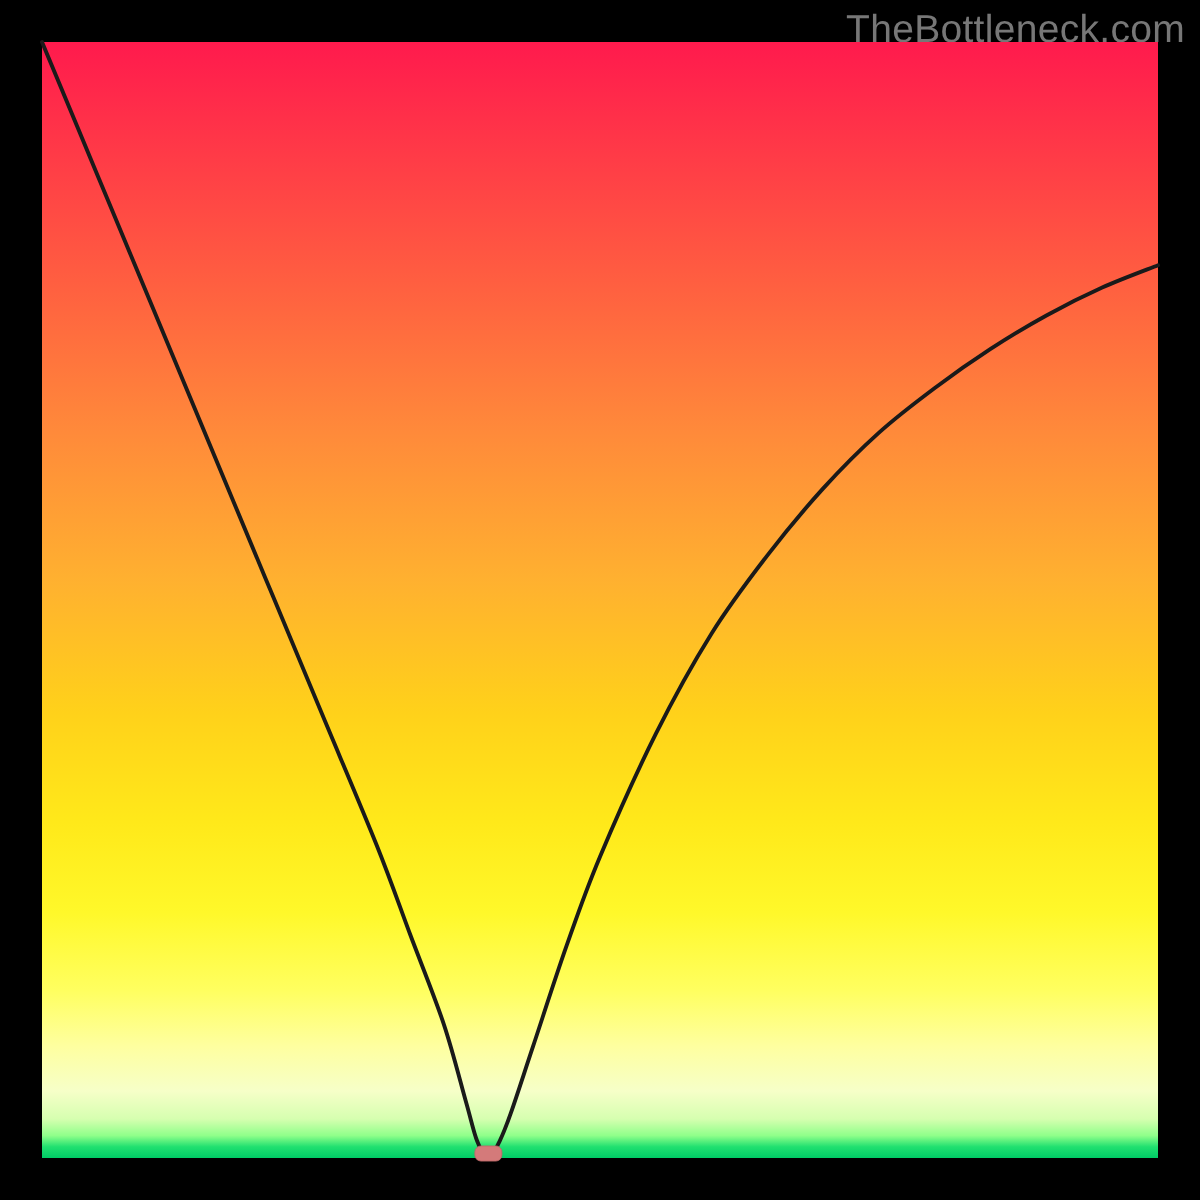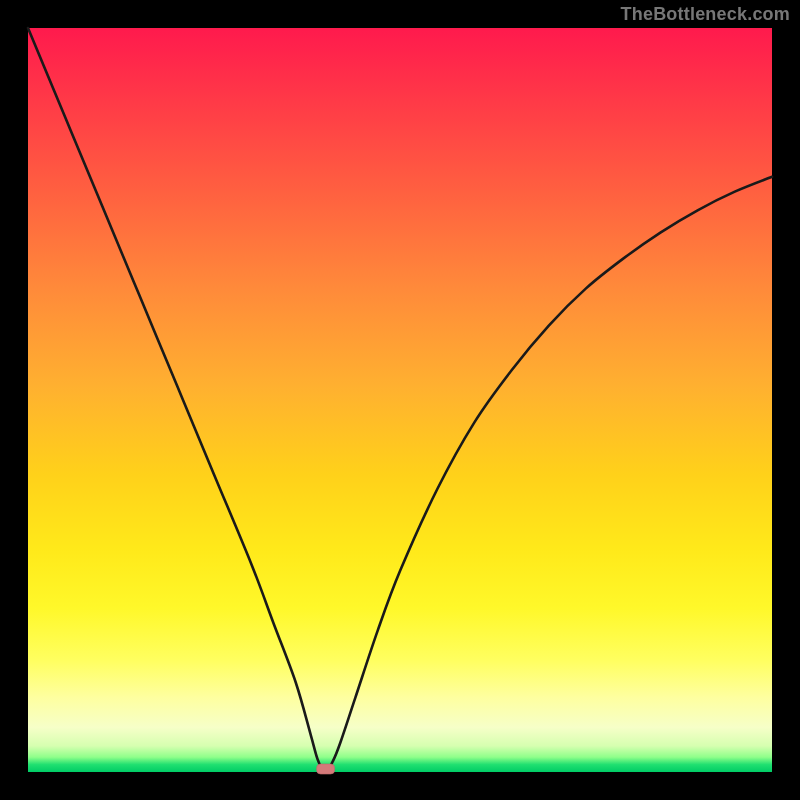--- a/index.html
+++ b/index.html
@@ -43,22 +43,22 @@
       #8fff8a 98%,
       #20e070 99%,
       #00cc66 100%
     );
   }
   .watermark {
     position: absolute;
     top: 4px;
     right: 10px;
     color: #777;
-    font-size: 18px;
-    font-weight: 700;
+    font-size: 26px;
+    font-weight: 400;
     letter-spacing: 0.2px;
     user-select: none;
   }
   svg.curve {
     position: absolute;
     left: 0;
     top: 0;
     width: 744px;
     height: 744px;
     overflow: visible;

